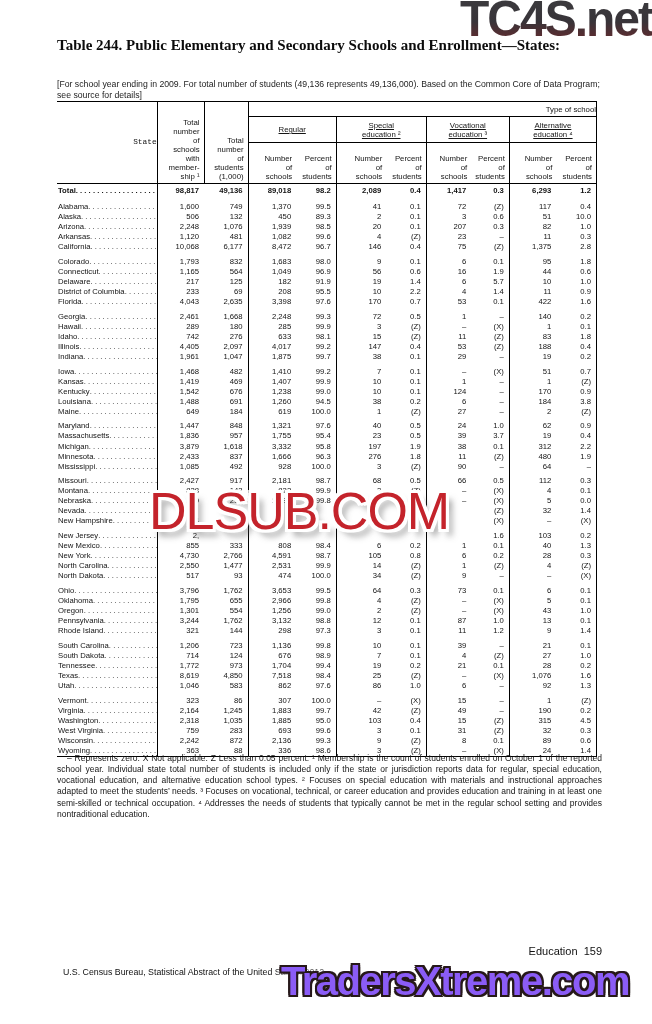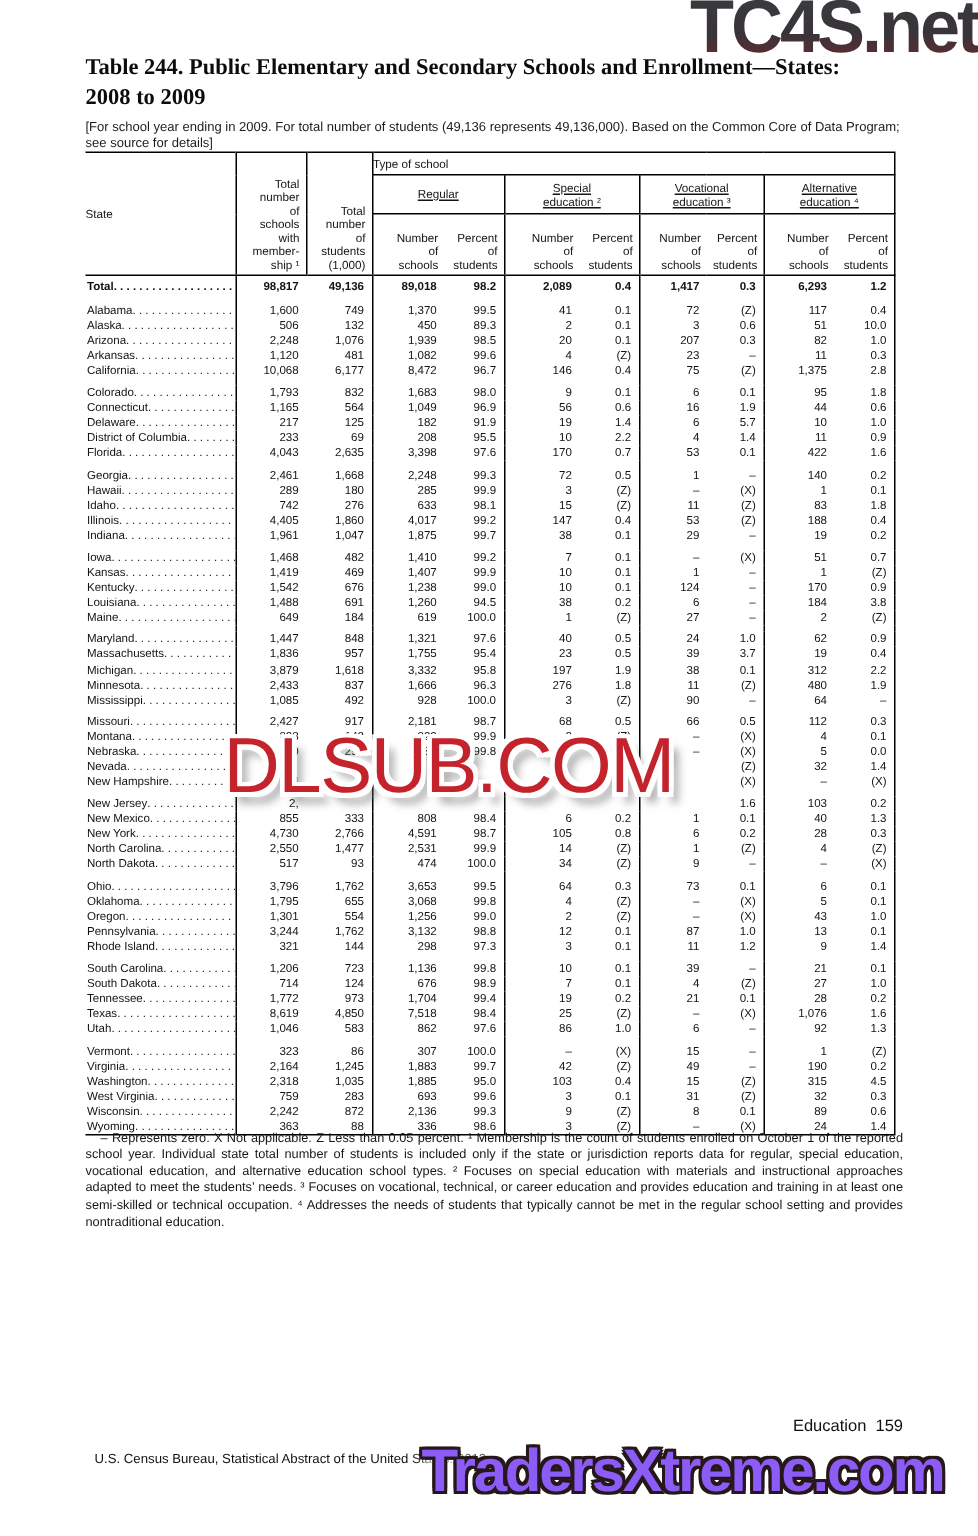--- a/index.html
+++ b/index.html
@@ -8,24 +8,24 @@
   .title{position:absolute;left:57px;top:35px;width:548px;
          font-family:"Liberation Serif",serif;font-weight:700;font-size:15px;
          line-height:20px;color:#0c0c0c;}
   .subtitle{position:absolute;left:57px;top:79px;width:546px;font-size:8.7px;
             line-height:10.6px;color:#1d1d1d;}
   .tablewrap{position:absolute;left:57px;top:101px;width:540px;}
   table{border-collapse:collapse;table-layout:fixed;width:540px;
         border-top:1.5px solid #000;border-bottom:1px solid #000;}
   th,td{padding:0;font-weight:normal;}
   thead th{font-size:7.8px;line-height:9px;color:#151515;}
-  .h-state{text-align:left;vertical-align:middle;}
+  .h-state{text-align:right;vertical-align:middle;font-family:Liberation Mono, monospace;}
   .h-stack{white-space:pre-line;text-align:right;padding-right:4px;
            vertical-align:bottom;padding-bottom:2px;}
-  .h-type{text-align:left;height:14px;vertical-align:middle;}
+  .h-type{text-align:right;height:14px;vertical-align:middle;}
   .h-grp{text-align:center;white-space:pre-line;height:25px;vertical-align:middle;text-decoration:underline;}
   .h-sub{white-space:pre-line;text-align:right;padding-right:4px;height:38px;
          vertical-align:bottom;padding-bottom:2px;}
   .bl{border-left:1px solid #000;}
   .blt{border-left:1px solid #000;}
   .br{border-right:1px solid #000;}
   .bb{border-bottom:1px solid #000;}
   .hb{border-bottom:1px solid #000;}
   tbody td{font-size:7.7px;height:10.05px;line-height:10.05px;vertical-align:middle;
            color:#131313;}
@@ -67,21 +67,20 @@
             -2px 0 0 #26181a, 2px 0 0 #26181a, 0 -2px 0 #26181a, 0 2px 0 #26181a,
             0 0 10px #fff, 0 0 14px #fff;}
 </style>
 </head>
 <body>
 
 <div class="wm-top">TC4S.net</div>
 
 <div class="title">
   <div>Table 244. Public Elementary and Secondary Schools and Enrollment—States:</div>
-  <div>2008 to 2009</div>
 </div>
 
 <div class="subtitle">[For school year ending in 2009. For total number of students (49,136 represents 49,136,000). Based on the Common Core of Data Program; see source for details]</div>
 
 <div class="tablewrap">
   <table>
     <colgroup>
       <col style="width:100px">
         <col style="width:47px">
         <col style="width:44px">
@@ -440,21 +439,21 @@
           <td class="num br">1.8</td>
         </tr>
         <tr>
           <td class="st">
             <div class="stw">
               <span class="nm">Illinois</span>
               <span class="ldr"></span>
             </div>
           </td>
           <td class="num bl">4,405</td>
-          <td class="num">1,860</td>
+          <td class="num">2,097</td>
           <td class="num bl">4,017</td>
           <td class="num">99.2</td>
           <td class="num bl">147</td>
           <td class="num">0.4</td>
           <td class="num bl">53</td>
           <td class="num">(Z)</td>
           <td class="num bl">188</td>
           <td class="num br">0.4</td>
         </tr>
         <tr>
@@ -920,21 +919,21 @@
         </tr>
         <tr>
           <td class="st">
             <div class="stw">
               <span class="nm">Oklahoma</span>
               <span class="ldr"></span>
             </div>
           </td>
           <td class="num bl">1,795</td>
           <td class="num">655</td>
-          <td class="num bl">3,068</td>
+          <td class="num bl">2,966</td>
           <td class="num">99.8</td>
           <td class="num bl">4</td>
           <td class="num">(Z)</td>
           <td class="num bl">–</td>
           <td class="num">(X)</td>
           <td class="num bl">5</td>
           <td class="num br">0.1</td>
         </tr>
         <tr>
           <td class="st">

